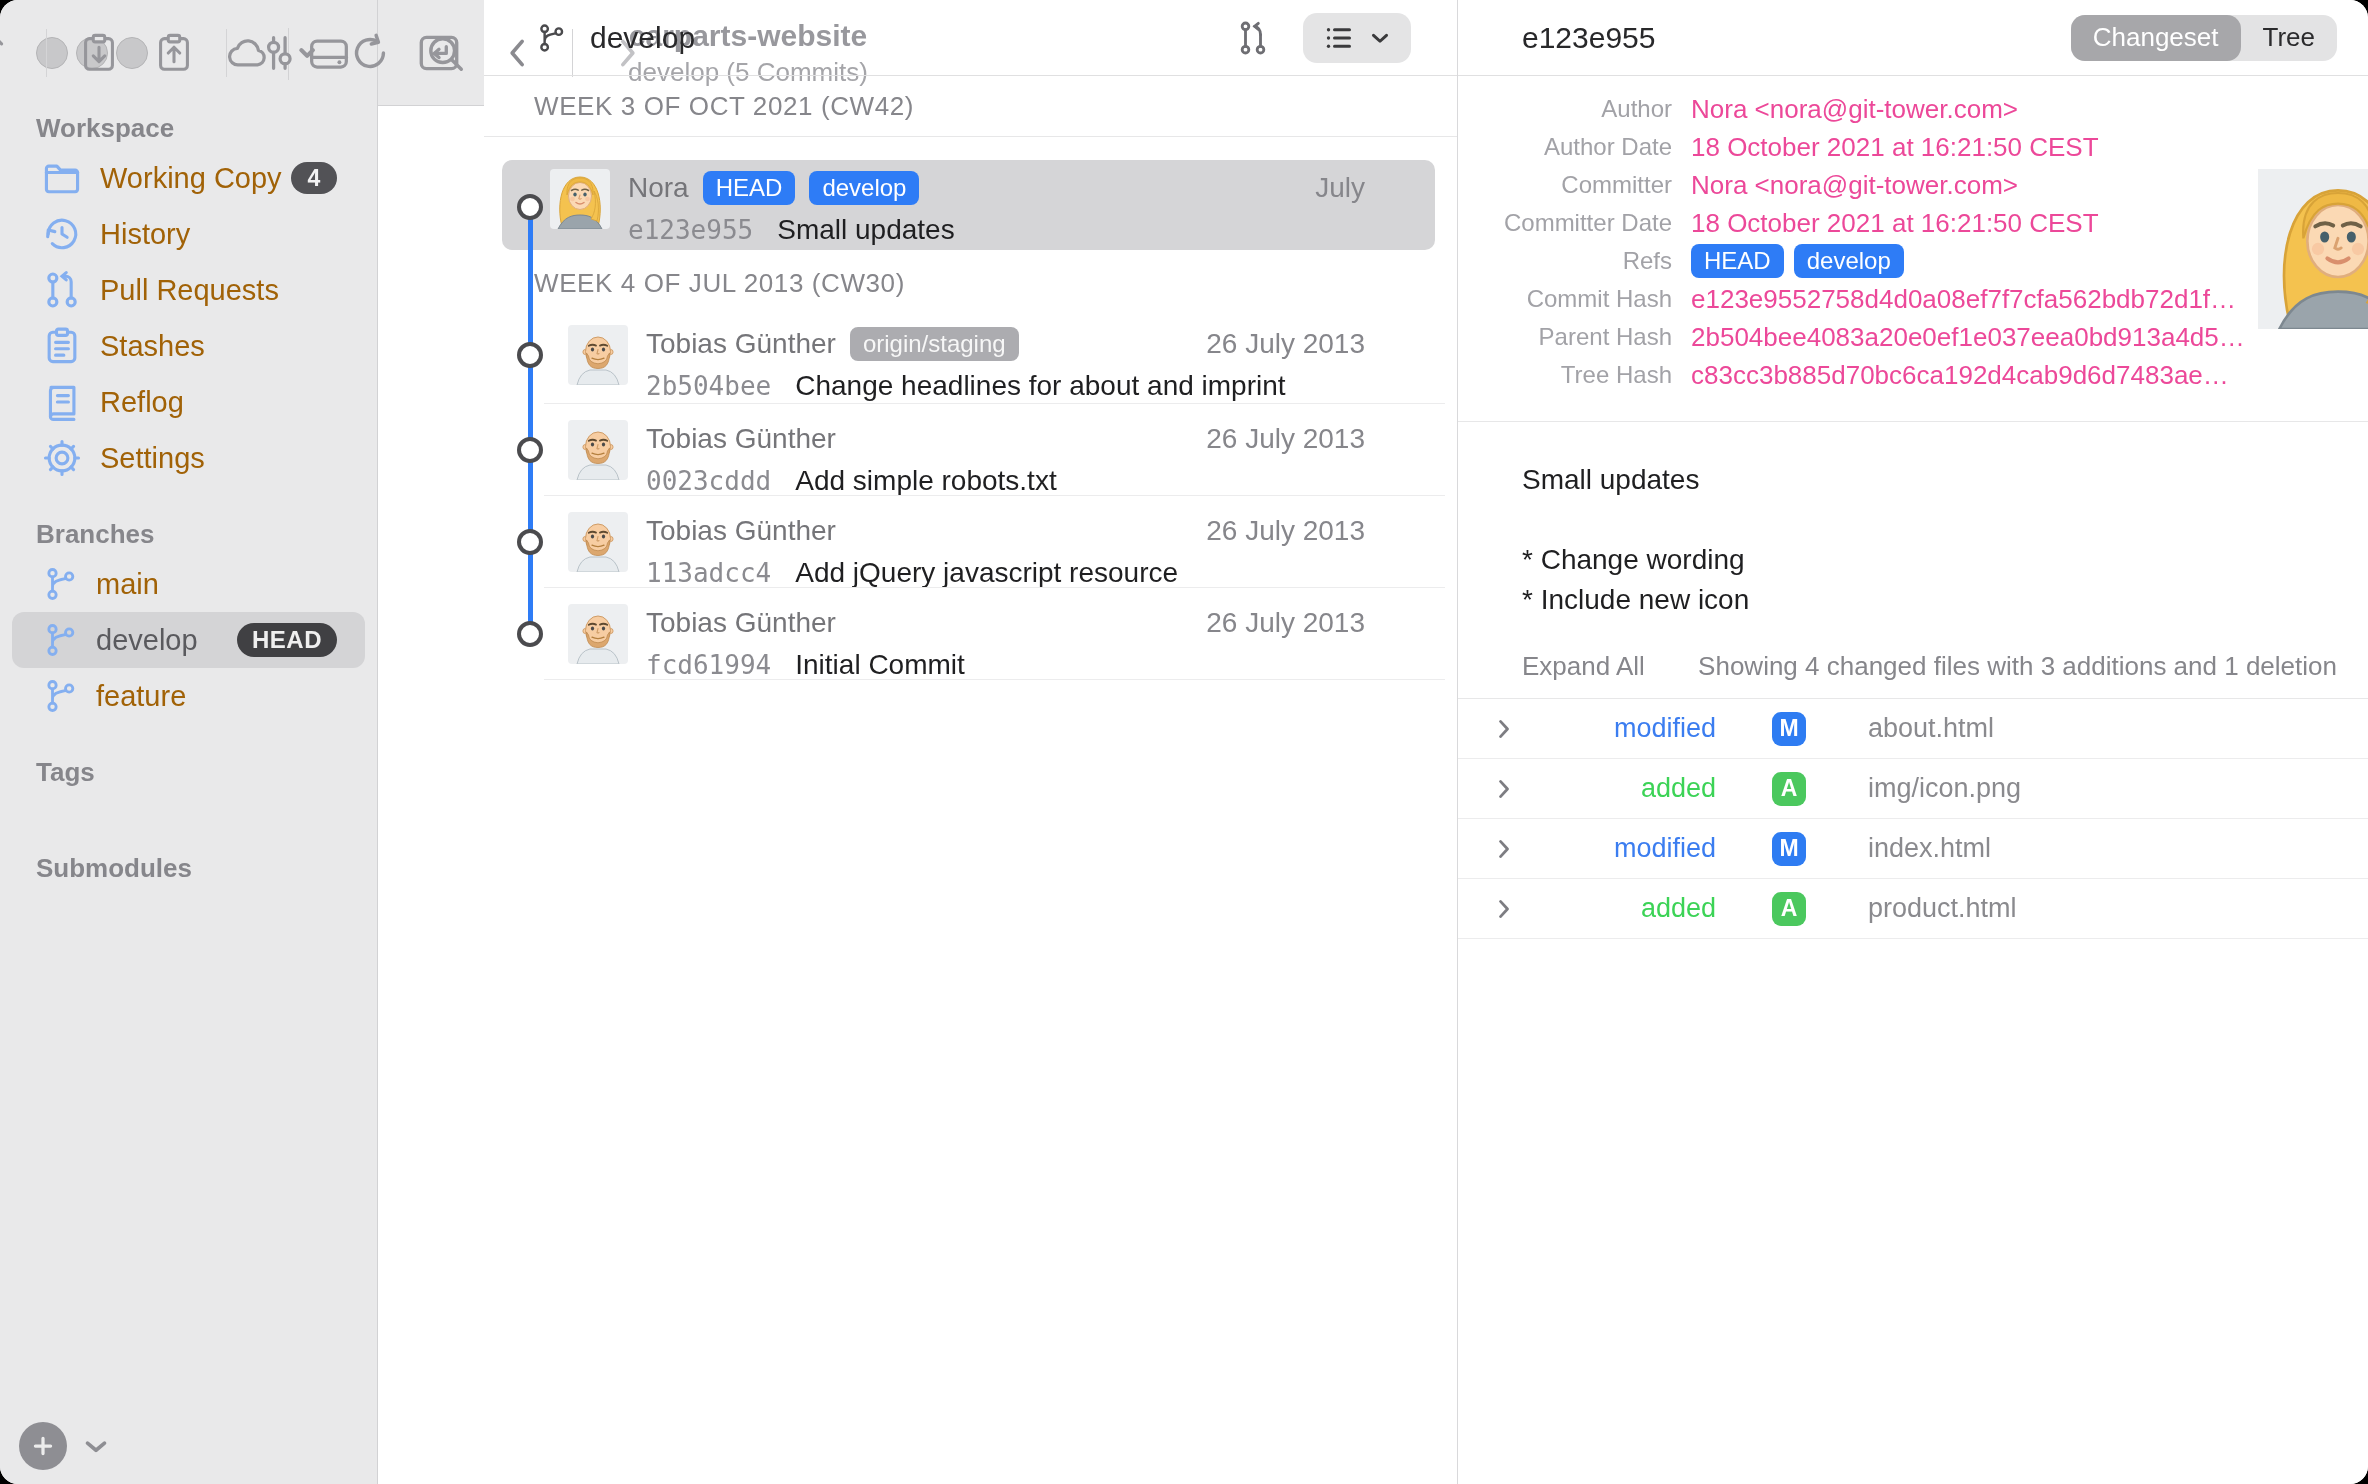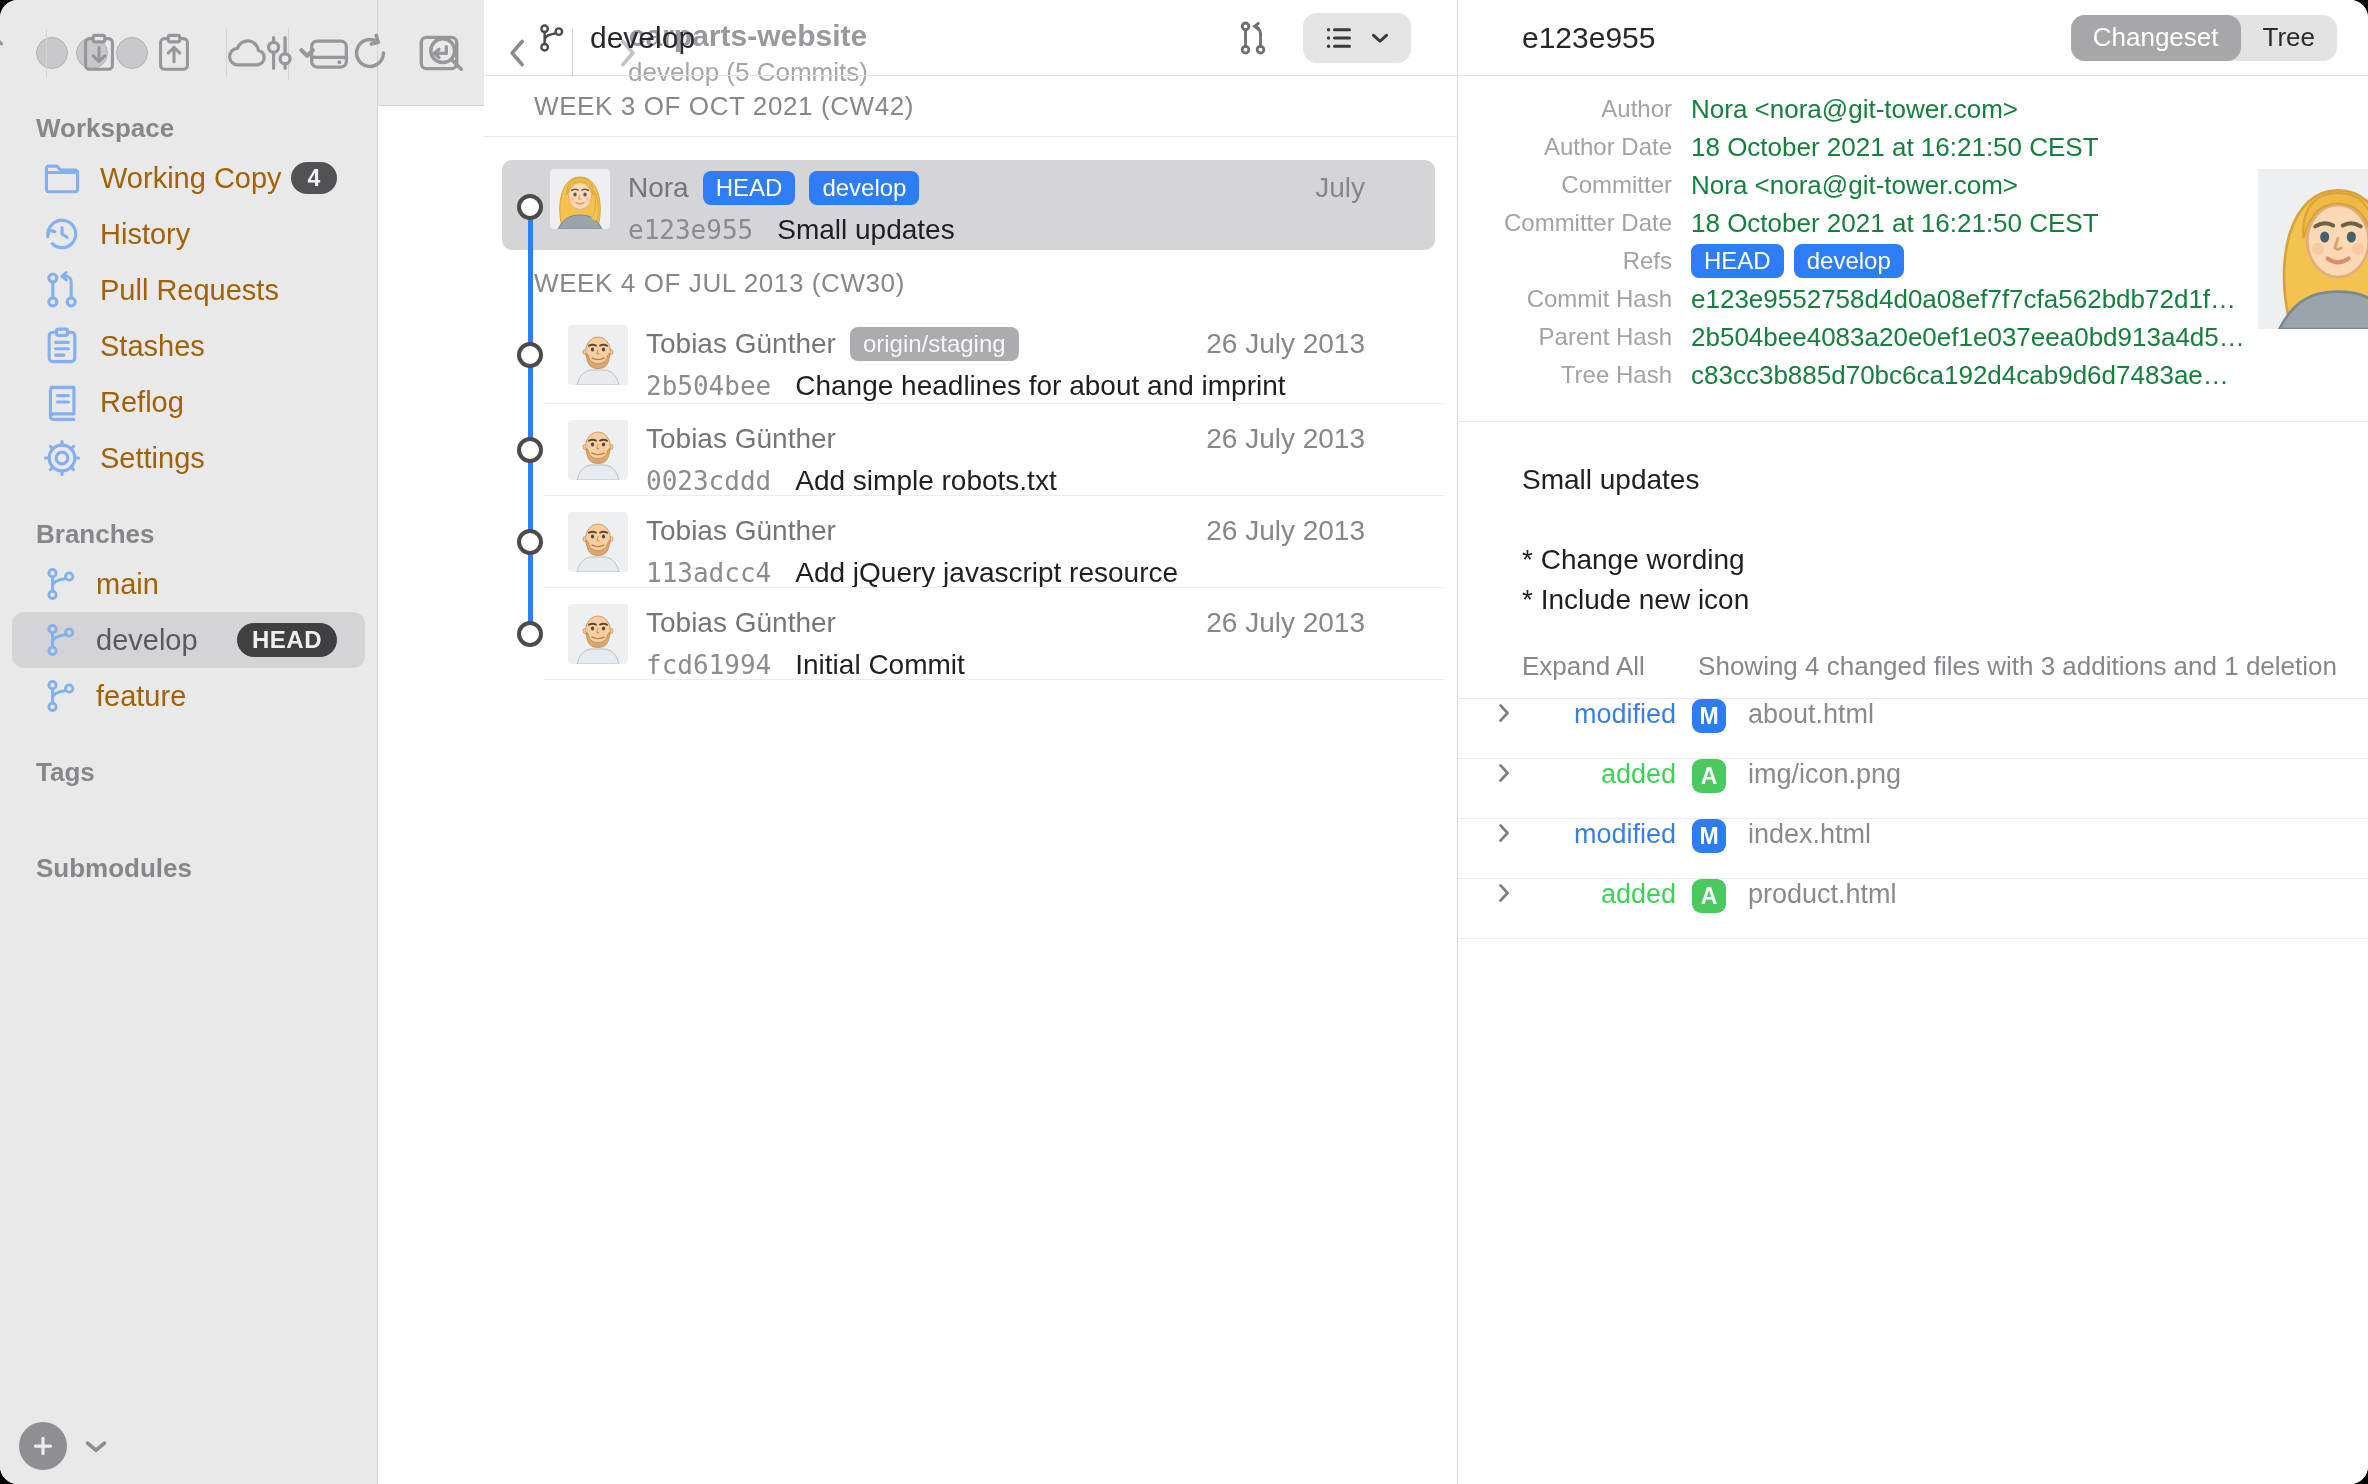--- a/index.html
+++ b/index.html
@@ -92,31 +92,31 @@
     display:flex; align-items:center; }
   .det-title { margin-left:64px; font-size:30px; color:#28282a; }
   .segmented { position:absolute; right:31px; height:46px; background:#e3e3e4; border-radius:14px;
     display:flex; align-items:center; }
   .seg { height:46px; padding:0 22px; display:flex; align-items:center; font-size:26px;
     color:#2b2b2d; border-radius:14px; }
   .seg.on { background:#a7a7aa; color:#fff; }
   .meta-sec { position:relative; height:346px; border-bottom:1px solid #e7e7e8; padding-top:14px; }
   .mrow { height:38px; display:flex; align-items:center; }
   .mlabel { width:214px; text-align:right; font-size:24px; color:#a2a2a7; flex:0 0 214px; }
-  .mvalue { margin-left:19px; font-size:26px; color:#15803d; }
+  .mvalue { margin-left:19px; font-size:26px; color:#ec4899; }
   .mbadges { margin-left:19px; display:flex; gap:10px; }
   .det-avatar { position:absolute; left:800px; top:93px; width:160px; height:160px; overflow:hidden; }
   .det-chevron { position:absolute; left:970px; top:96px; }
   .msg-sec { height:277px; border-bottom:1px solid #e7e7e8; padding:38px 0 0 64px; position:relative; }
   .msg-line { height:40px; display:flex; align-items:center; font-size:28px; color:#1f1f21; }
   .msg-footer { position:absolute; left:64px; right:31px; top:224px; height:40px;
     display:flex; align-items:center; justify-content:space-between; }
   .expand-all { font-size:26px; color:#86868b; }
   .summary { font-size:26px; color:#86868b; }
-  .file-row { height:60px; border-bottom:1px solid #ececed; display:flex; align-items:flex-start; position:relative; }
+  .file-row { height:60px; border-bottom:1px solid #ececed; display:flex; align-items:center; position:relative;gap:40px; }
   .f-chev { margin-left:32px; }
   .f-status { width:158px; text-align:right; font-size:27px; flex:0 0 158px; }
   .f-status.modified { color:#3b7df0; }
   .f-status.added { color:#3cd356; }
   .f-badge { margin-left:16px; width:34px; height:34px; border-radius:9px; color:#fff;
     font-size:23px; font-weight:700; display:flex; align-items:center; justify-content:center; }
   .f-badge.M { background:#2e7cf2; }
   .f-badge.A { background:#4bc85e; }
   .f-name { margin-left:22px; font-size:27px; color:#8a8a8e; }
 </style>

